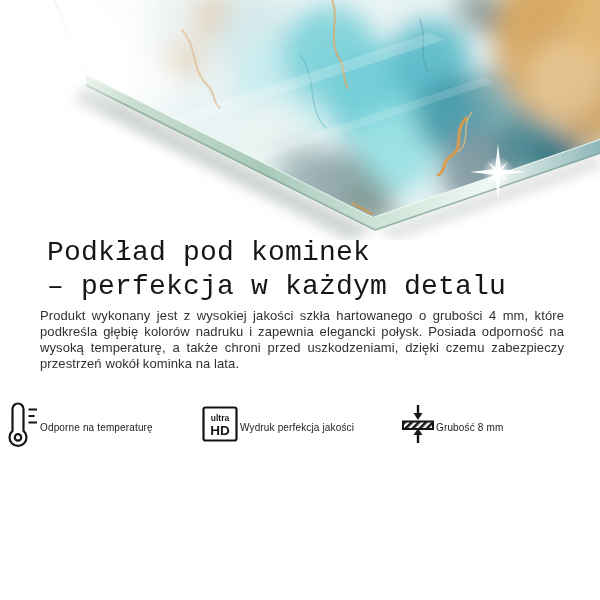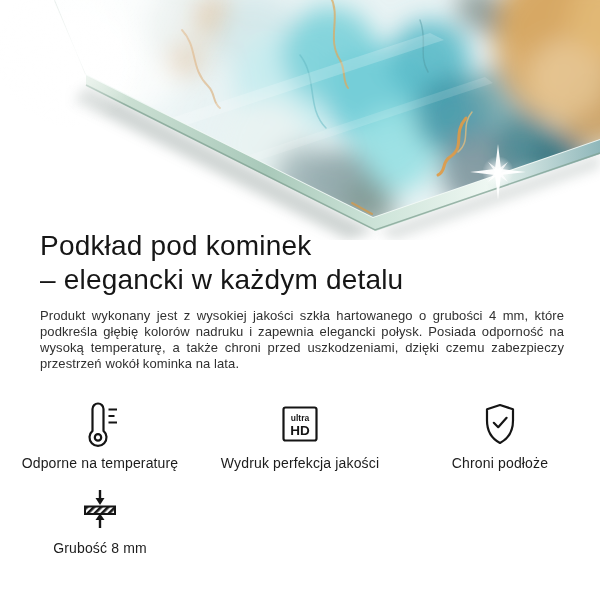--- a/index.html
+++ b/index.html
@@ -1,28 +1,28 @@
 <!DOCTYPE html>
 <html><head>
 <meta charset="utf-8">
 <style>
   html,body{margin:0;padding:0;background:#fff;}
   .stage{position:relative;width:600px;height:600px;background:#ffffff;overflow:hidden;
          font-family:"Liberation Sans",sans-serif;}
   .hero{position:absolute;top:0;left:0;width:600px;height:240px;display:block;}
-  .heading{position:absolute;left:40px;top:229px;margin:0;
-           font-family:Liberation Sans, sans-serif;font-weight:400;
+  .heading{position:absolute;left:40px;top:229px;margin:7px;
+           font-family:Liberation Mono, monospace;font-weight:400;
            font-size:28px;line-height:34px;color:#161616;letter-spacing:.2px;}
   .desc{position:absolute;left:40px;top:308px;width:524px;margin:0;
         font-size:13px;line-height:16px;color:#303030;text-align:justify;letter-spacing:.1px;}
   .features{position:absolute;left:0;top:399px;width:600px;display:grid;
             grid-template-columns:200px 200px 200px;row-gap:13px;}
-  .feature{display:flex;flex-direction:column;align-items:center;}
+  .feature{display:flex;flex-direction:row;align-items:center;}
   .icon-wrap{height:50px;display:flex;align-items:center;justify-content:center;}
-  .feature-label{margin-top:6px;font-size:14px;color:#1c1c1c;letter-spacing:.15px;}
+  .feature-label{margin-top:6px;font-size:10px;color:#1c1c1c;letter-spacing:.15px;}
   .ic{stroke:#151515;fill:none;stroke-width:2.2;}
 </style>
 </head>
 <body>
 
 <div class="stage">
 
   <svg class="hero" viewBox="0 0 600 240" xmlns="http://www.w3.org/2000/svg">
     <defs>
       <filter id="blobBlur" x="-60%" y="-60%" width="220%" height="220%">
@@ -120,21 +120,21 @@
 
     <g>
       <circle cx="498" cy="172" r="16" fill="url(#glow)" opacity="0.95"></circle>
       <path d="M498,144 L501,169 L526,172 L501,175 L498,200 L495,175 L470,172 L495,169 Z" fill="#ffffff" opacity="0.95" filter="url(#tinyBlur)"></path>
       <path d="M498,158 L500,170 L512,172 L500,174 L498,186 L496,174 L484,172 L496,170 Z" fill="#ffffff" opacity="0.8" transform="rotate(45 498 172)"></path>
     </g>
   </svg>
 
   <h1 class="heading">
     <span>Podkład pod kominek</span><br>
-    <span>– elegancki w każdym detalu</span>
+    <span>– perfekcja w każdym detalu</span>
   </h1>
 
   <p class="desc">Produkt wykonany jest z wysokiej jakości szkła hartowanego o grubości 4 mm, które podkreśla głębię kolorów nadruku i zapewnia elegancki połysk. Posiada odporność na wysoką temperaturę, a także chroni przed uszkodzeniami, dzięki czemu zabezpieczy przestrzeń wokół kominka na lata.</p>
 
   <div class="features">
 
     <div class="feature">
       <div class="icon-wrap">
         <svg width="40" height="48" viewBox="0 0 40 48">
           <path class="ic" stroke-linejoin="round" d="M23.5,30.9 V9 a5.5,5.5 0 0 0 -11,0 v21.9 a8.5,8.5 0 1 0 11,0 Z"></path>
@@ -149,29 +149,20 @@
       <div class="icon-wrap">
         <svg width="40" height="40" viewBox="0 0 40 40">
           <rect class="ic" x="3.5" y="3.5" width="33" height="33" rx="2" stroke-width="2.4"></rect>
           <text x="20" y="17" text-anchor="middle" font-family="Liberation Sans, sans-serif" font-size="8.5" font-weight="bold" fill="#151515">ultra</text>
           <text x="20" y="31" text-anchor="middle" font-family="Liberation Sans, sans-serif" font-size="13.5" font-weight="bold" fill="#151515">HD</text>
         </svg>
       </div>
       <div class="feature-label">Wydruk perfekcja jakości</div>
     </div>
 
-    <div class="feature">
-      <div class="icon-wrap">
-        <svg width="40" height="44" viewBox="0 0 40 44">
-          <path class="ic" stroke-linejoin="round" d="M20,3 L33,7.2 V18.5 C33,29.5 27.6,37 20,41 C12.4,37 7,29.5 7,18.5 V7.2 Z"></path>
-          <path class="ic" stroke-linecap="round" stroke-linejoin="round" d="M13.8,20.8 L18.2,25.2 L26.6,15.8"></path>
-        </svg>
-      </div>
-      <div class="feature-label">Chroni podłoże</div>
-    </div>
 
 
 
     <div class="feature">
       <div class="icon-wrap">
         <svg width="36" height="40" viewBox="0 0 36 40">
           <defs>
             <pattern id="hatchPat" patternUnits="userSpaceOnUse" width="5" height="5" patternTransform="rotate(45)">
               <rect width="5" height="5" fill="#ffffff"></rect>
               <rect width="2.6" height="5" fill="#151515"></rect>

